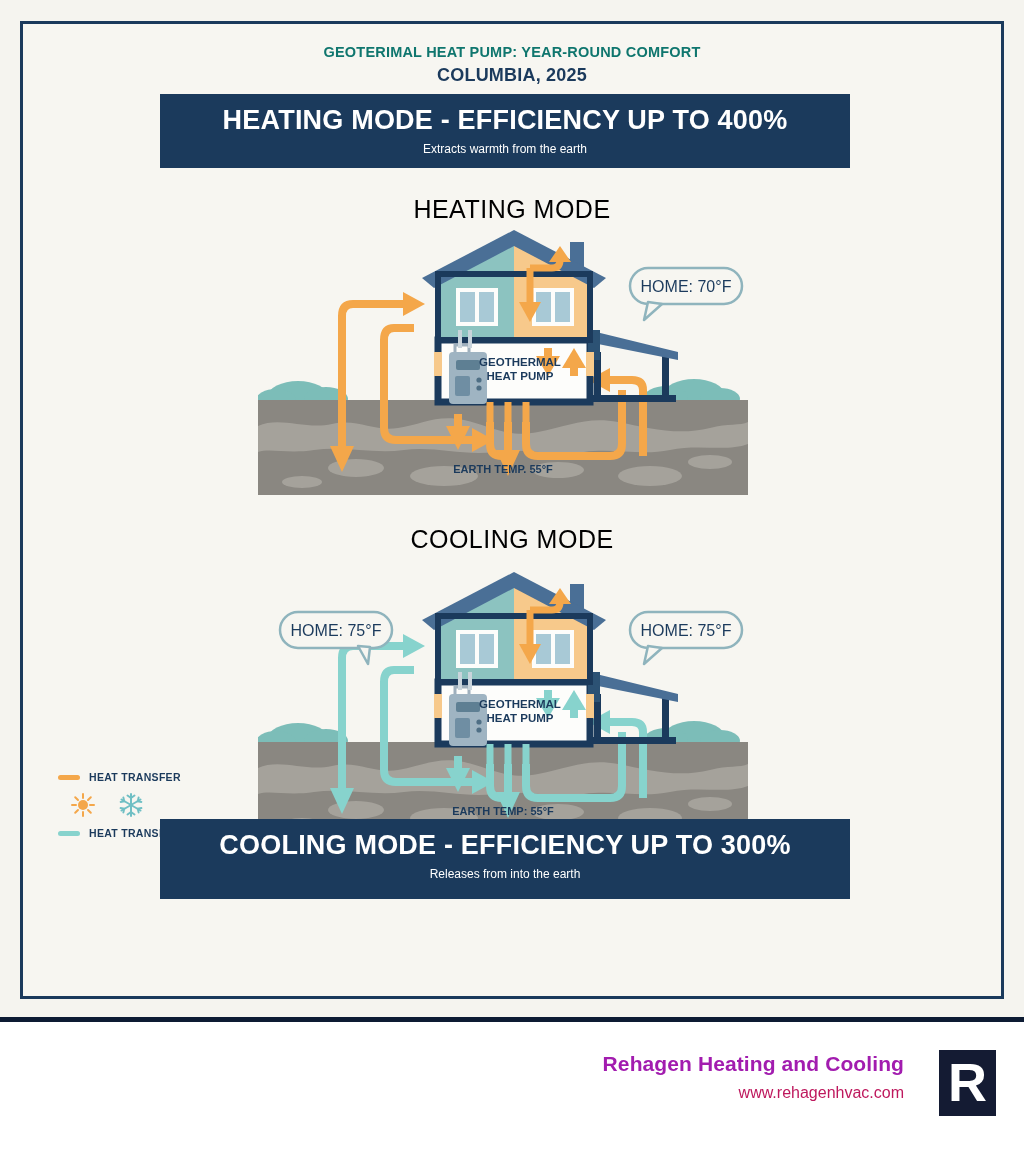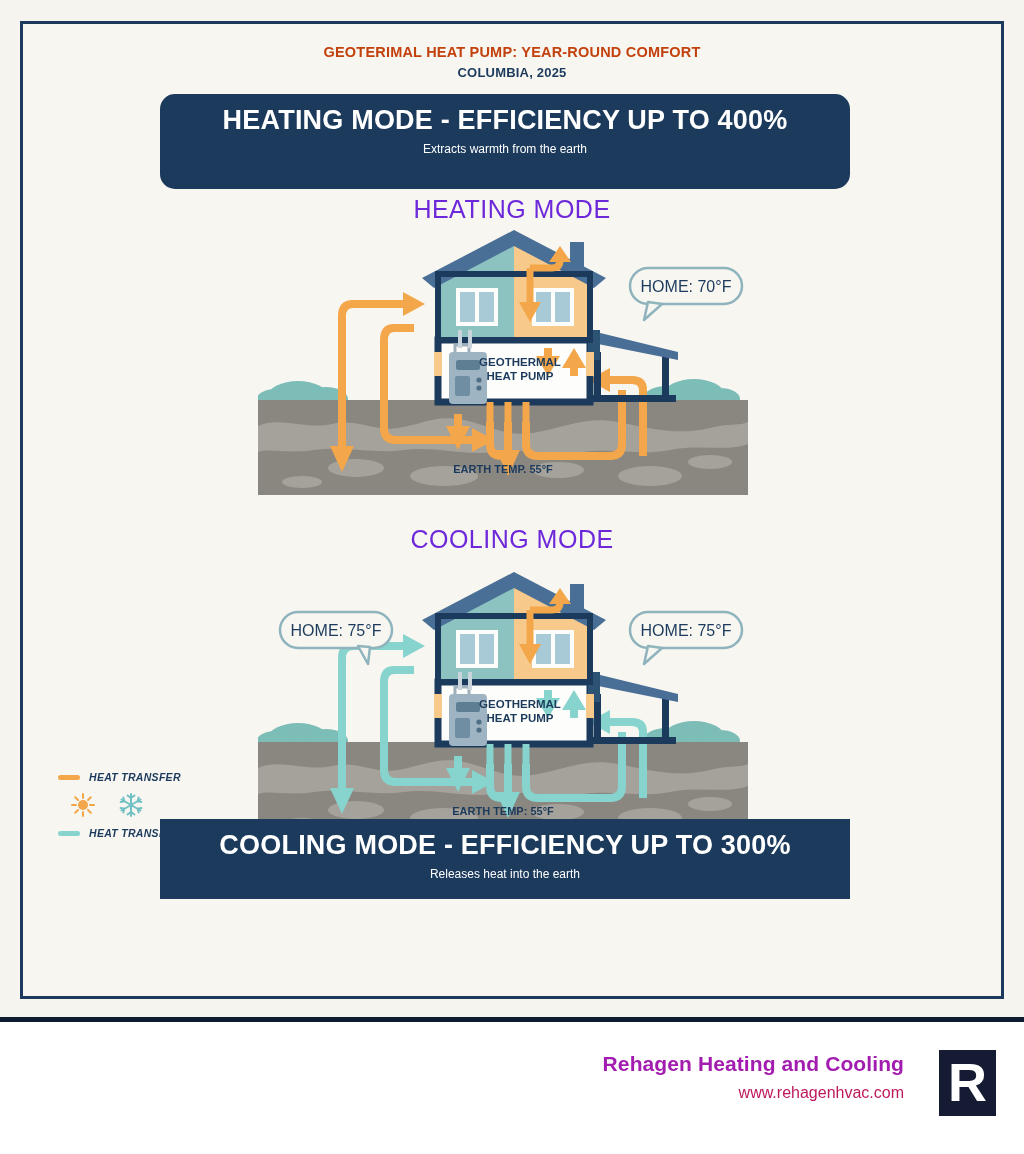--- a/index.html
+++ b/index.html
@@ -27,68 +27,68 @@
     position: absolute; left: 0; top: 1017px;
     width: 1024px; height: 5px;
     background: #0d1b33;
   }
 
   
   .main-title {
     position: absolute; left: 0; top: 44px; width: 1024px;
     text-align: center;
     font-size: 14.5px; font-weight: bold; letter-spacing: .2px;
-    color: #c2410c;
+    color: #0f766e;
   }
   .sub-title {
     position: absolute; left: 0; top: 65px; width: 1024px;
     text-align: center;
-    font-size: 13px; font-weight: bold; letter-spacing: .2px;
+    font-size: 18px; font-weight: bold; letter-spacing: .2px;
     color: #1b3a5c;
   }
 
   
   .banner {
     position: absolute; left: 160px; width: 690px;
     background: #1b3a5c;
     color: #ffffff;
     text-align: center;
   }
-  .banner-heating { top: 94px; height: 95px; border-radius: 15px; }
+  .banner-heating { top: 94px; height: 74px; }
   .banner-cooling { top: 819px; height: 80px; }
   .banner-title {
     font-size: 27px; font-weight: bold; letter-spacing: .2px;
     padding-top: 12px; line-height: 1.1;
   }
   .banner-sub {
     font-size: 12px; font-weight: normal; padding-top: 6px;
   }
 
   
   .section-head {
     position: absolute; width: 1024px; left: 0;
     text-align: center;
-    font-size: 25px; color: #6d28d9; letter-spacing: .5px;
+    font-size: 25px; color: #000000; letter-spacing: .5px;
   }
   .head-heating { top: 195px; }
   .head-cooling { top: 516px; margin-top: 9px; }
 
   
   .scene { position: absolute; left: 258px; width: 490px; height: 265px; }
   .scene-heating { top: 230px; }
   .scene-cooling { top: 552px; }
 
   .scene svg { display: block; }
 
   
   .legend { position: absolute; left: 58px; top: 766px; width: 180px; }
   .legend-row { display: flex; align-items: center; height: 22px; }
   .legend-swatch { width: 22px; height: 5px; border-radius: 3px; margin-right: 9px; }
   .legend-label {
-    font-size: 10.5px; font-weight: bold; color: #1b3a5c; letter-spacing: .3px; font-style: italic;
+    font-size: 10.5px; font-weight: bold; color: #1b3a5c; letter-spacing: .3px;
   }
   .legend-icons { display: flex; align-items: center; height: 34px; padding-left: 12px; gap: 22px; }
 
   
   .footer { position: absolute; left: 0; top: 1022px; width: 1024px; height: 132px; background: #fff; }
   .footer-text { position: absolute; right: 120px; top: 30px; text-align: right; }
   .footer-name { font-size: 21px; font-weight: bold; color: #a21caf; letter-spacing: .1px; }
   .footer-url { font-size: 16px; color: #be185d; margin-top: 8px; }
   .footer-logo {
     position: absolute; right: 28px; top: 28px;
@@ -441,21 +441,21 @@
         </svg>
       </div>
       <div class="legend-row">
         <div class="legend-swatch" style="background:#87d3cd"></div>
         <div class="legend-label">HEAT TRANSFER</div>
       </div>
     </div>
 
     <div class="banner banner-cooling">
       <div class="banner-title">COOLING MODE - EFFICIENCY UP TO 300%</div>
-      <div class="banner-sub">Releases heat into the earth</div>
+      <div class="banner-sub">Releases from into the earth</div>
     </div>
 
     <div class="bottom-rule"></div>
   </div>
 
   <div class="footer">
     <div class="footer-text">
       <div class="footer-name">Rehagen Heating and Cooling</div>
       <div class="footer-url">www.rehagenhvac.com</div>
     </div>

